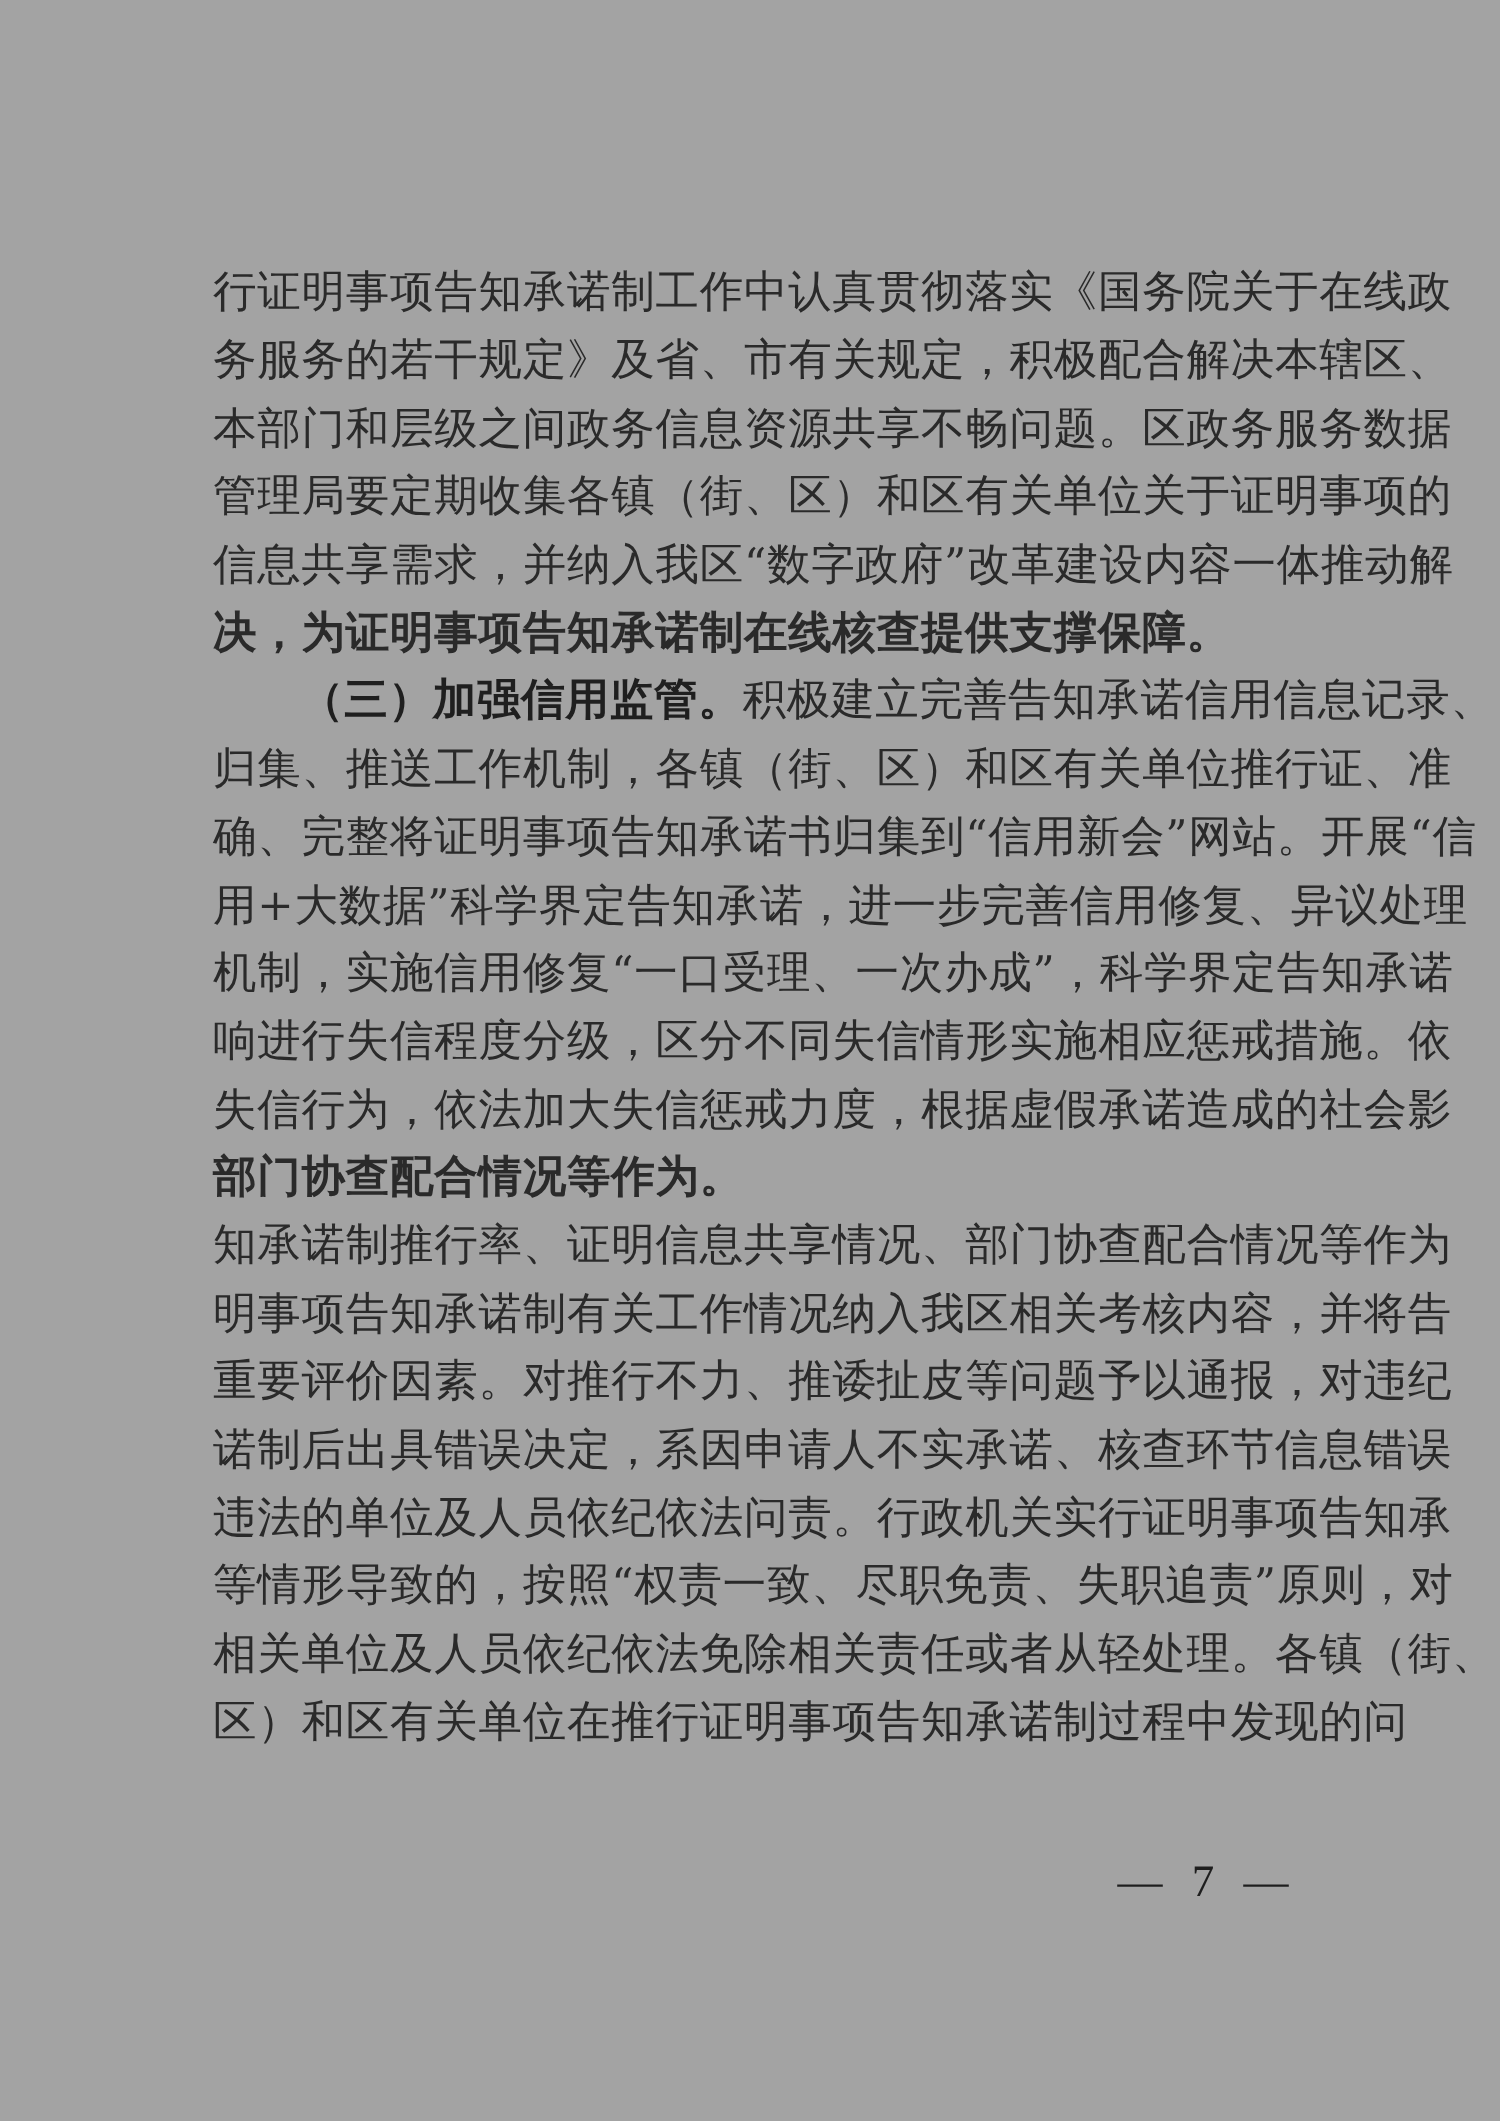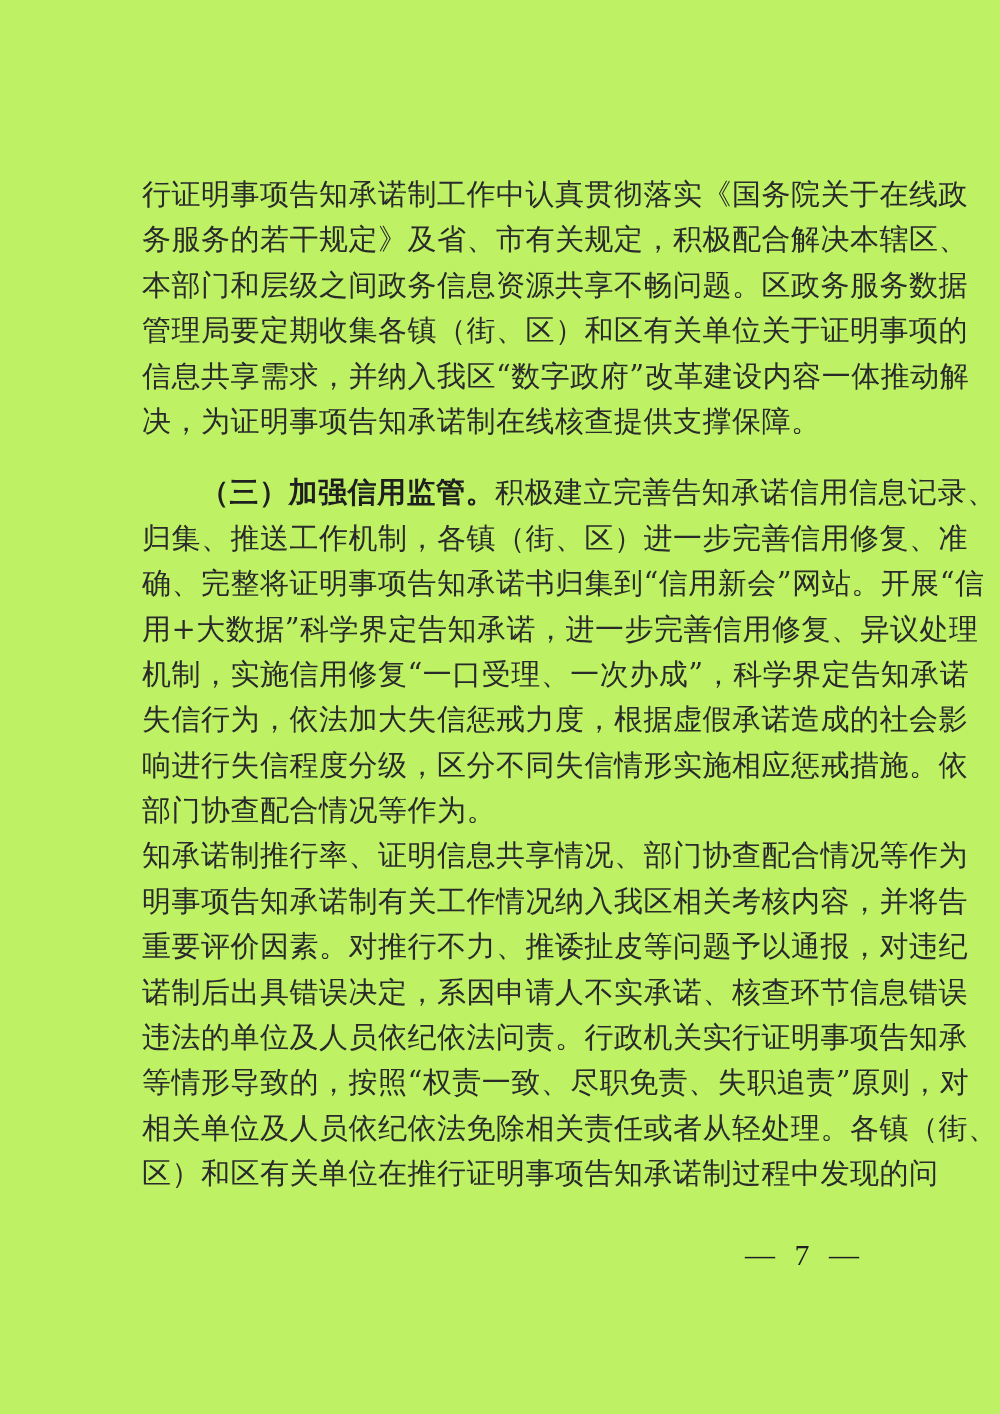--- a/index.html
+++ b/index.html
@@ -13,45 +13,45 @@
       position: relative;
       overflow: hidden;
       background: #fdfdfd;
     }
     .page {
       position: absolute;
       left: 0;
       top: 0;
       width: 1000px;
       height: 1414px;
-      background: #bef264;
+      background: #a3a3a3;
     }
     .text-block {
       position: absolute;
       left: 142px;
       top: 172px;
       width: 726px;
     }
     .line {
       height: 45.4px;
       line-height: 45.4px;
       font-family: "DejaVu Serif", "Liberation Serif", serif;
       font-size: 29px;
       color: #2a2a2a;
       white-space: nowrap;
       text-align: justify;
       text-align-last: justify;
       letter-spacing: 0.5px;
     }
     .line.last {
       text-align-last: left;
+      font-weight: bold;
     }
     .line.indent {
       padding-left: 58px;
-      margin-top: 26px;
     }
     .heading {
       font-weight: bold;
       color: #1f1f1f;
     }
     .page-number {
       position: absolute;
       left: 745px;
       top: 1238px;
       font-family: "Liberation Serif", "DejaVu Serif", serif;
@@ -67,26 +67,26 @@
   <div class="text-block">
 
     <div class="line">行证明事项告知承诺制工作中认真贯彻落实《国务院关于在线政</div>
     <div class="line">务服务的若干规定》及省、市有关规定，积极配合解决本辖区、</div>
     <div class="line">本部门和层级之间政务信息资源共享不畅问题。区政务服务数据</div>
     <div class="line">管理局要定期收集各镇（街、区）和区有关单位关于证明事项的</div>
     <div class="line">信息共享需求，并纳入我区“数字政府”改革建设内容一体推动解</div>
     <div class="line last">决，为证明事项告知承诺制在线核查提供支撑保障。</div>
 
     <div class="line indent"><span class="heading">（三）加强信用监管。</span><span>积极建立完善告知承诺信用信息记录、</span></div>
-    <div class="line">归集、推送工作机制，各镇（街、区）进一步完善信用修复、准</div>
+    <div class="line">归集、推送工作机制，各镇（街、区）和区有关单位推行证、准</div>
     <div class="line">确、完整将证明事项告知承诺书归集到“信用新会”网站。开展“信</div>
     <div class="line">用+大数据”科学界定告知承诺，进一步完善信用修复、异议处理</div>
     <div class="line">机制，实施信用修复“一口受理、一次办成”，科学界定告知承诺</div>
+    <div class="line">响进行失信程度分级，区分不同失信情形实施相应惩戒措施。依</div>
     <div class="line">失信行为，依法加大失信惩戒力度，根据虚假承诺造成的社会影</div>
-    <div class="line">响进行失信程度分级，区分不同失信情形实施相应惩戒措施。依</div>
     <div class="line last">部门协查配合情况等作为。</div>
 
     <div class="line">知承诺制推行率、证明信息共享情况、部门协查配合情况等作为</div>
     <div class="line">明事项告知承诺制有关工作情况纳入我区相关考核内容，并将告</div>
     <div class="line">重要评价因素。对推行不力、推诿扯皮等问题予以通报，对违纪</div>
     <div class="line">诺制后出具错误决定，系因申请人不实承诺、核查环节信息错误</div>
     <div class="line">违法的单位及人员依纪依法问责。行政机关实行证明事项告知承</div>
     <div class="line">等情形导致的，按照“权责一致、尽职免责、失职追责”原则，对</div>
     <div class="line">相关单位及人员依纪依法免除相关责任或者从轻处理。各镇（街、</div>
     <div class="line">区）和区有关单位在推行证明事项告知承诺制过程中发现的问</div>

